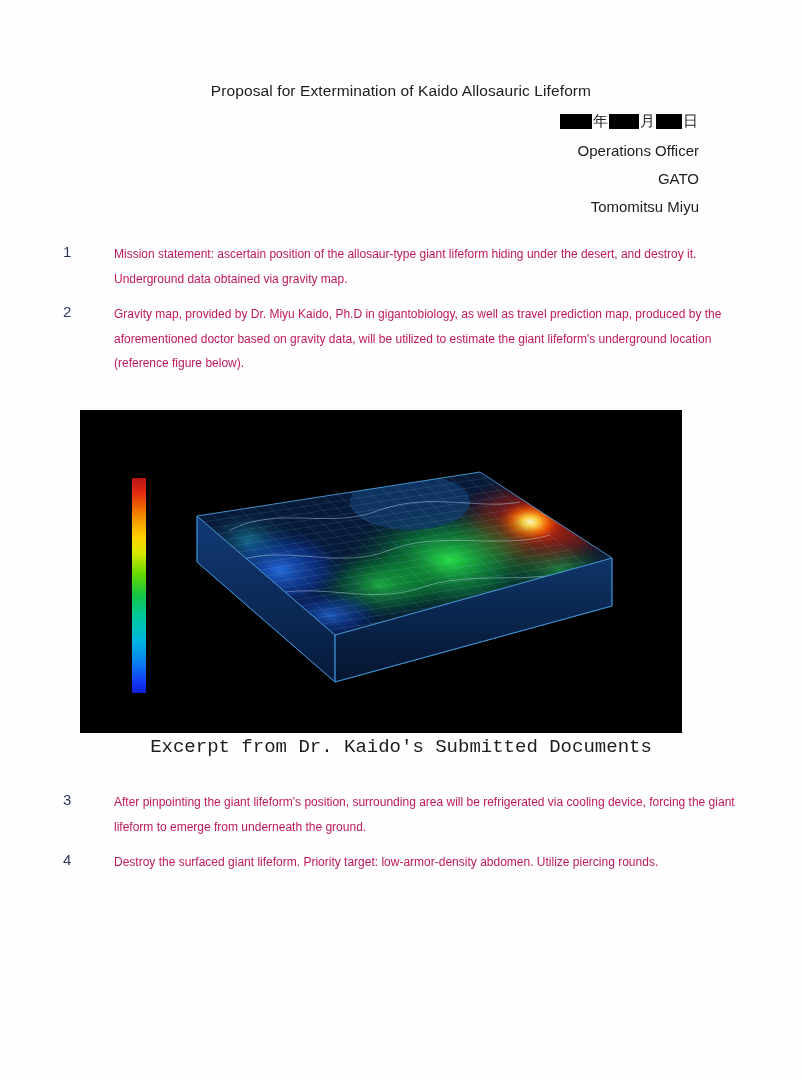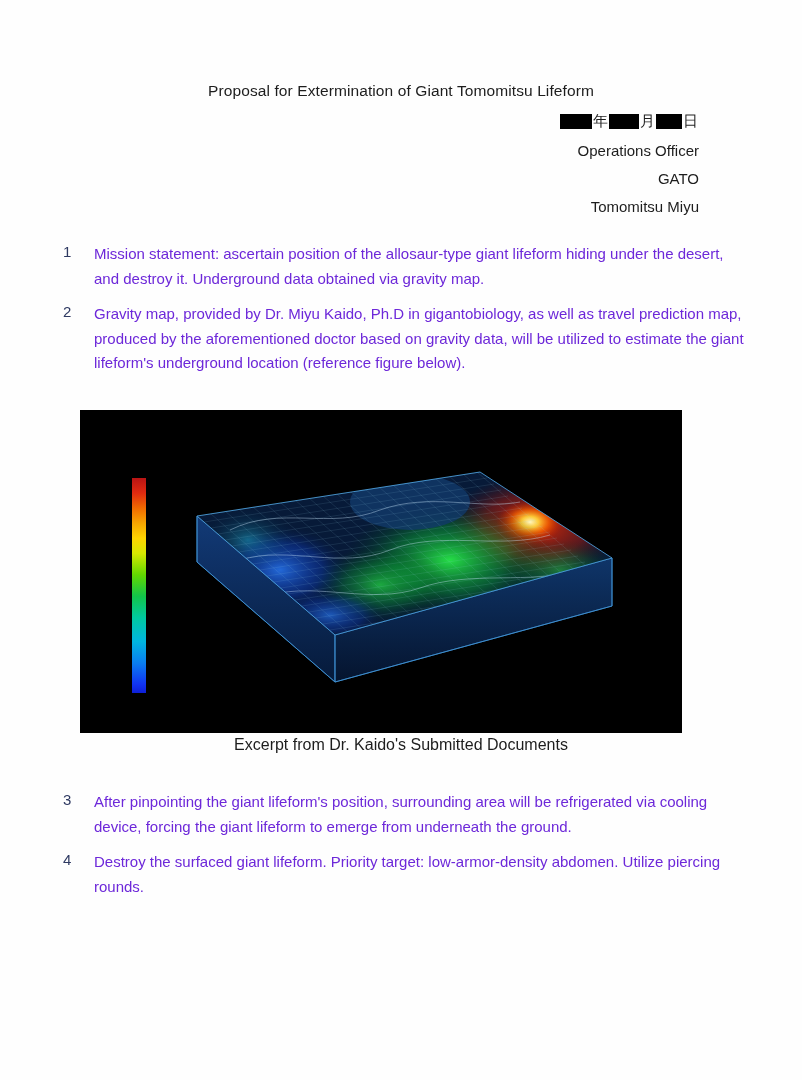--- a/index.html
+++ b/index.html
@@ -81,42 +81,44 @@
     flex: 0 0 36px;
     font-size: 15px;
     color: #2f3a62;
     text-align: left;
     padding-top: 1px;
     padding-left: 5px;
     box-sizing: border-box;
   }
   .item-text {
     flex: 1;
-    font-size: 15px;
+    font-size: 12px;
     line-height: 24.5px;
-    color: #6d28d9;
+    color: #be185d;
+    margin-left: 20px;
   }
 
   .figure {
     position: absolute;
     left: 80px;
     top: 410px;
     width: 602px;
     height: 323px;
     background: #000000;
     overflow: hidden;
   }
   .figure-caption {
     position: absolute;
     left: 0;
     top: 736px;
     width: 802px;
     text-align: center;
-    font-size: 16px;
+    font-size: 19px;
     color: #1d1d1d;
+    font-family: Liberation Mono, monospace;
   }
 
   .colorbar {
     position: absolute;
     left: 52px;
     top: 68px;
     width: 14px;
     height: 215px;
     background: linear-gradient(to bottom,
       #b81414 0%,
@@ -141,21 +143,21 @@
     width: 700px;
   }
 
   svg.terrain { display: block; }
 </style>
 </head>
 <body>
 
 <div class="page">
 
-  <div class="doc-title">Proposal for Extermination of Giant Tomomitsu Lifeform</div>
+  <div class="doc-title">Proposal for Extermination of Kaido Allosauric Lifeform</div>
 
   <div class="header-block">
     <div class="date-line">
       <span class="redact wide"></span>
       <span class="date-char">年</span>
       <span class="redact med"></span>
       <span class="date-char">月</span>
       <span class="redact narrow"></span>
       <span class="date-char">日</span>
     </div>

